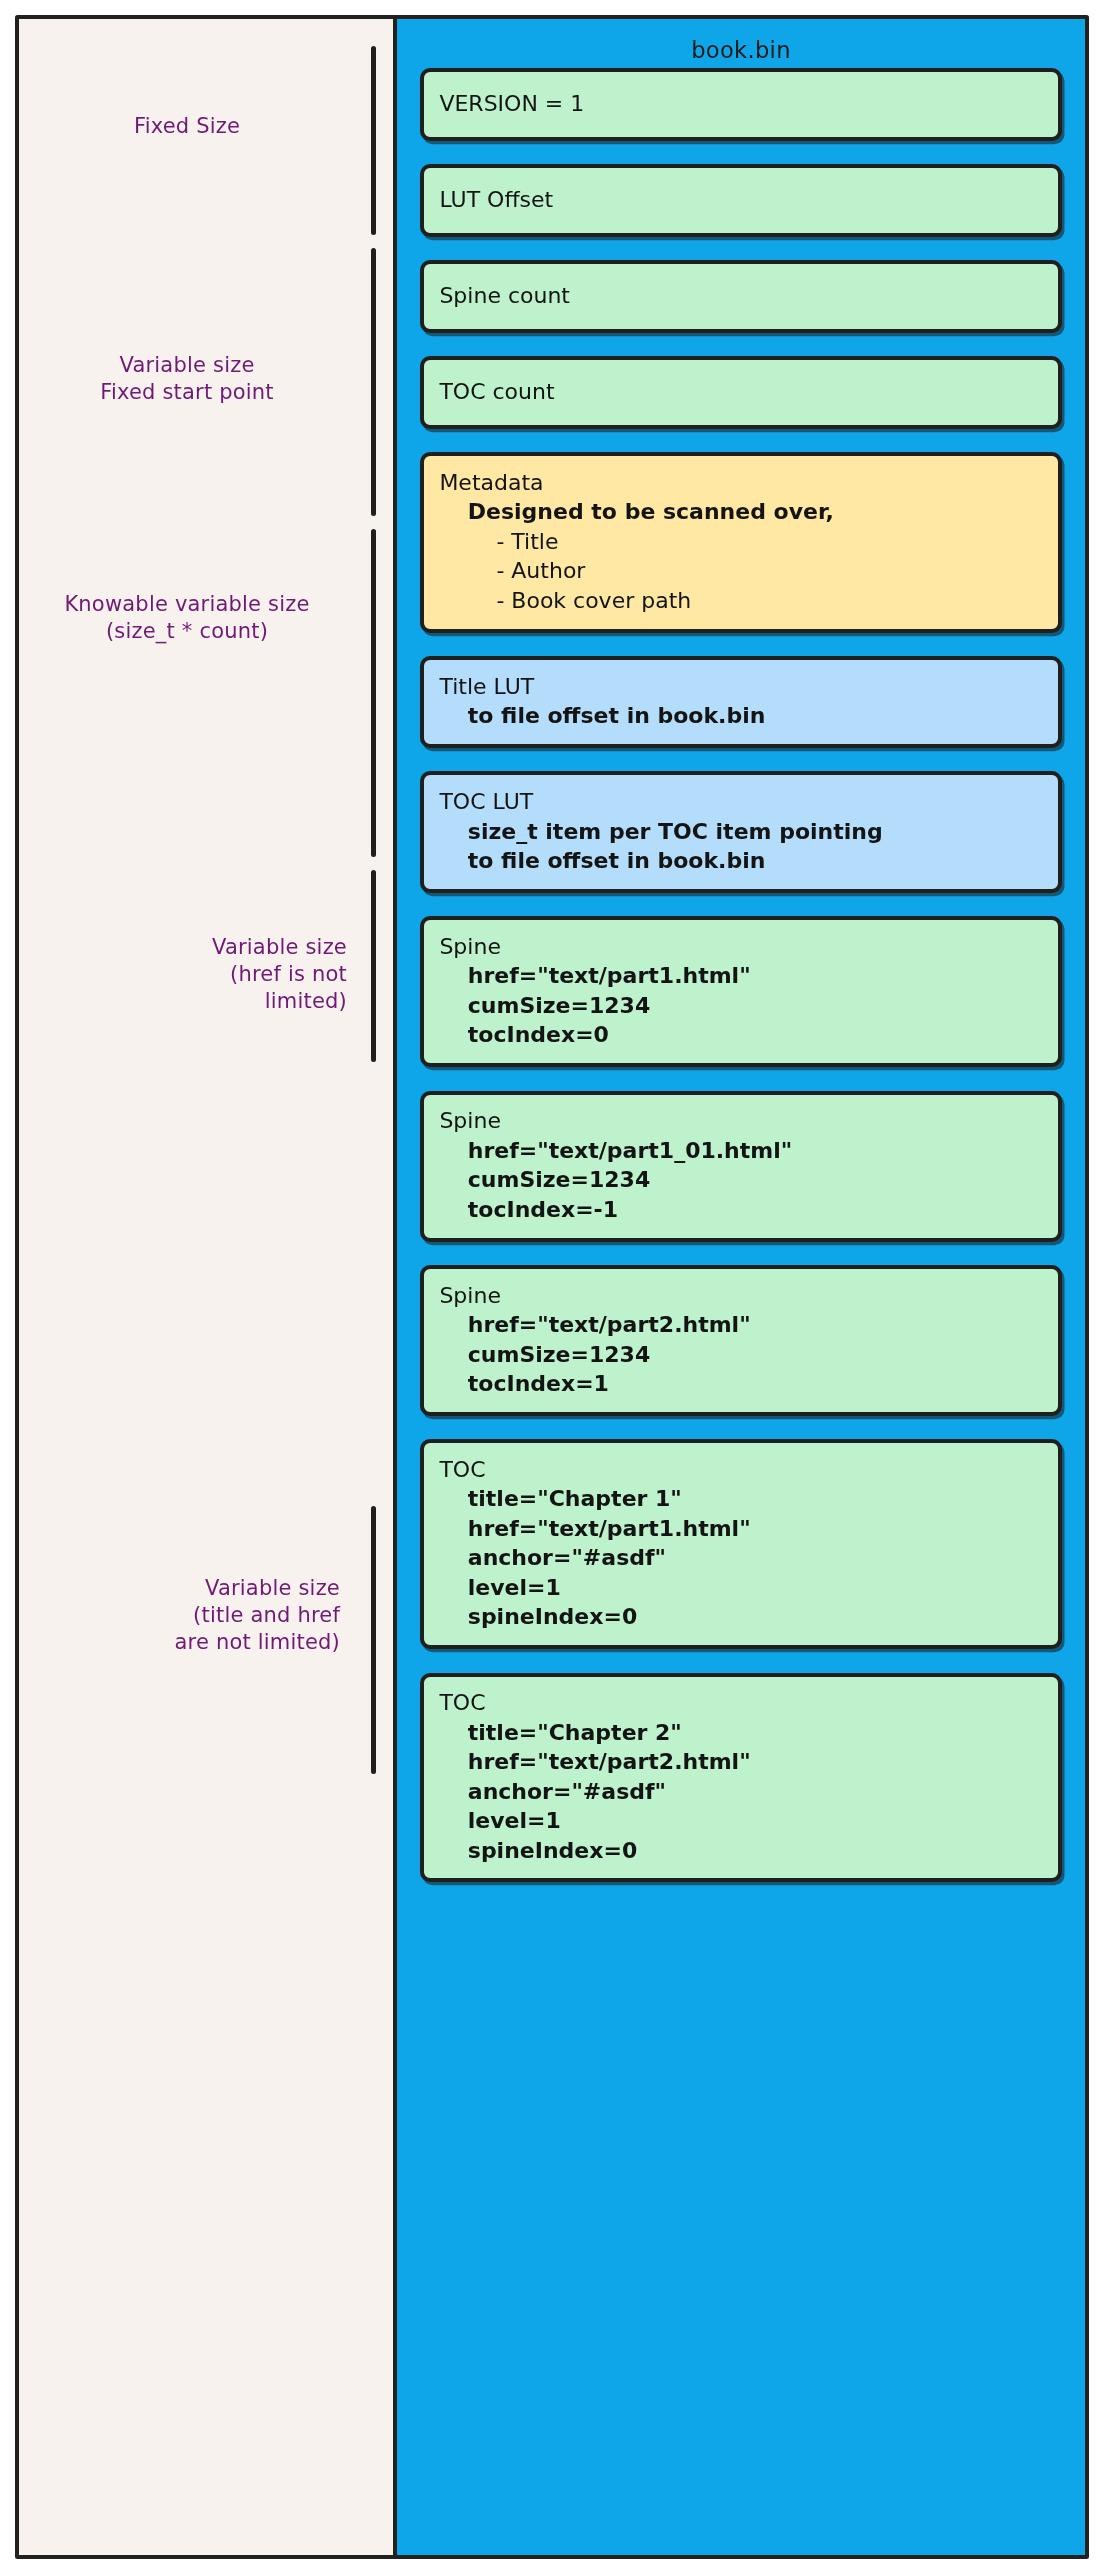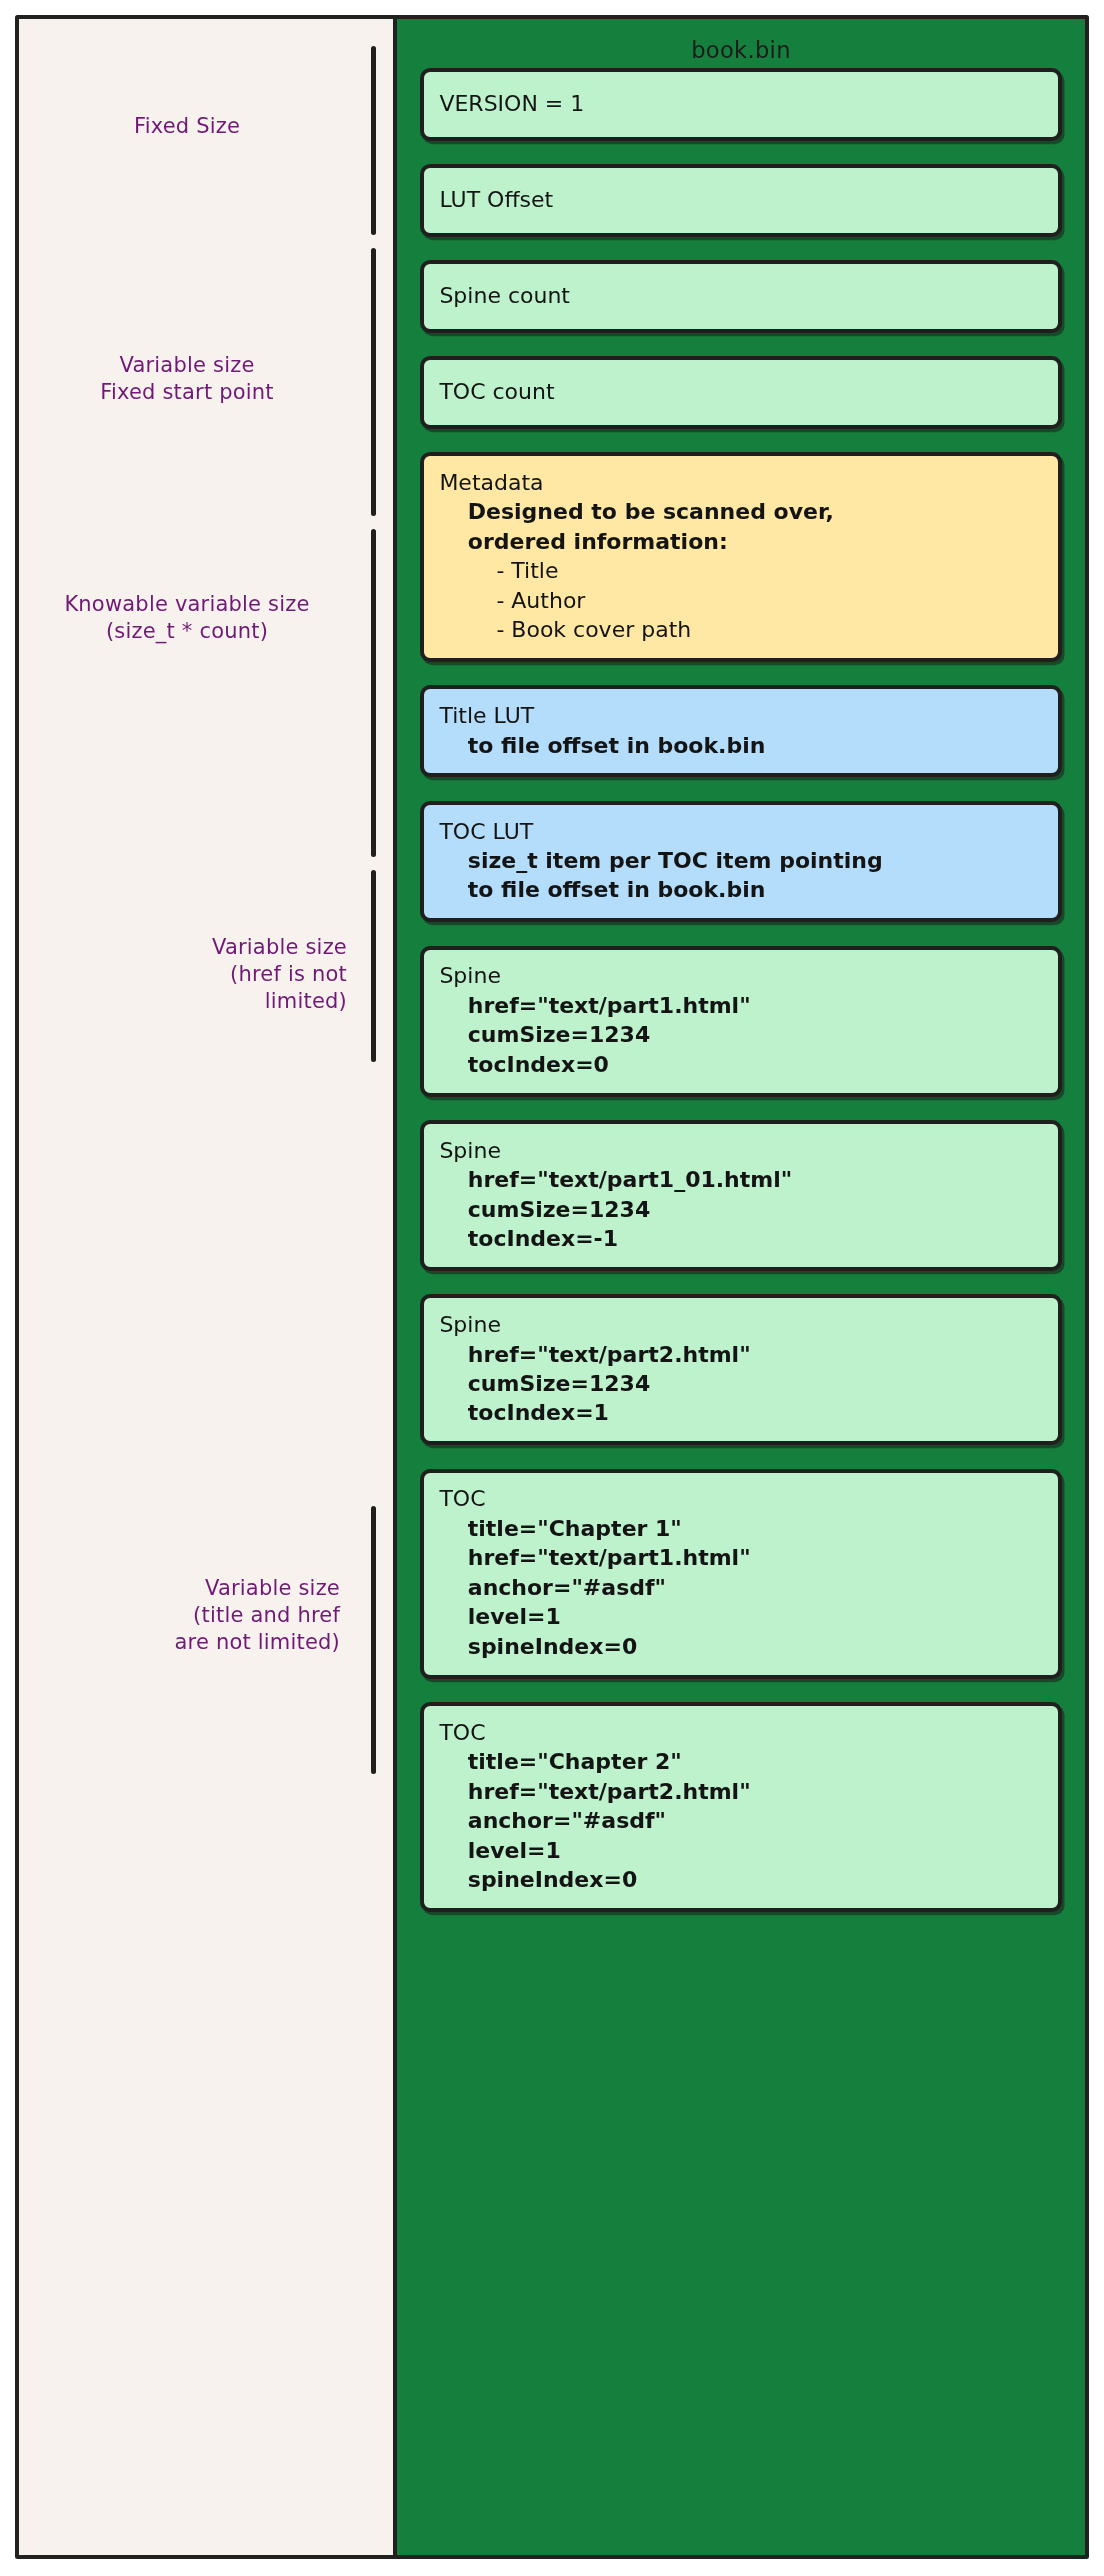--- a/index.html
+++ b/index.html
@@ -59,21 +59,21 @@
     width: 5px;
     background: #1f1f1d;
     border-radius: 3.3px;
     right: 16.7px;
   }
 
   
   .right-col {
     position: relative;
     flex: 1 1 auto;
-    background: #15803d;
+    background: #0ea5e9;
     padding: 0;
     box-sizing: border-box;
   }
 
   .file-title {
     text-align: center;
     color: #1c1c1a;
     font-size: 22.6px;
     padding-top: 18.4px;
     padding-bottom: 5px;
@@ -150,21 +150,20 @@
         </div>
         <div class="block green single">
           <span class="head">Spine count</span>
         </div>
         <div class="block green single">
           <span class="head">TOC count</span>
         </div>
         <div class="block yellow">
           <span class="head">Metadata</span>
           <span class="sub">Designed to be scanned over,</span>
-          <span class="sub">ordered information:</span>
           <span class="sub2">- Title</span>
           <span class="sub2">- Author</span>
           <span class="sub2">- Book cover path</span>
         </div>
         <div class="block blue">
           <span class="head">Title LUT</span>
           <span class="sub">to file offset in book.bin</span>
         </div>
         <div class="block blue">
           <span class="head">TOC LUT</span>

